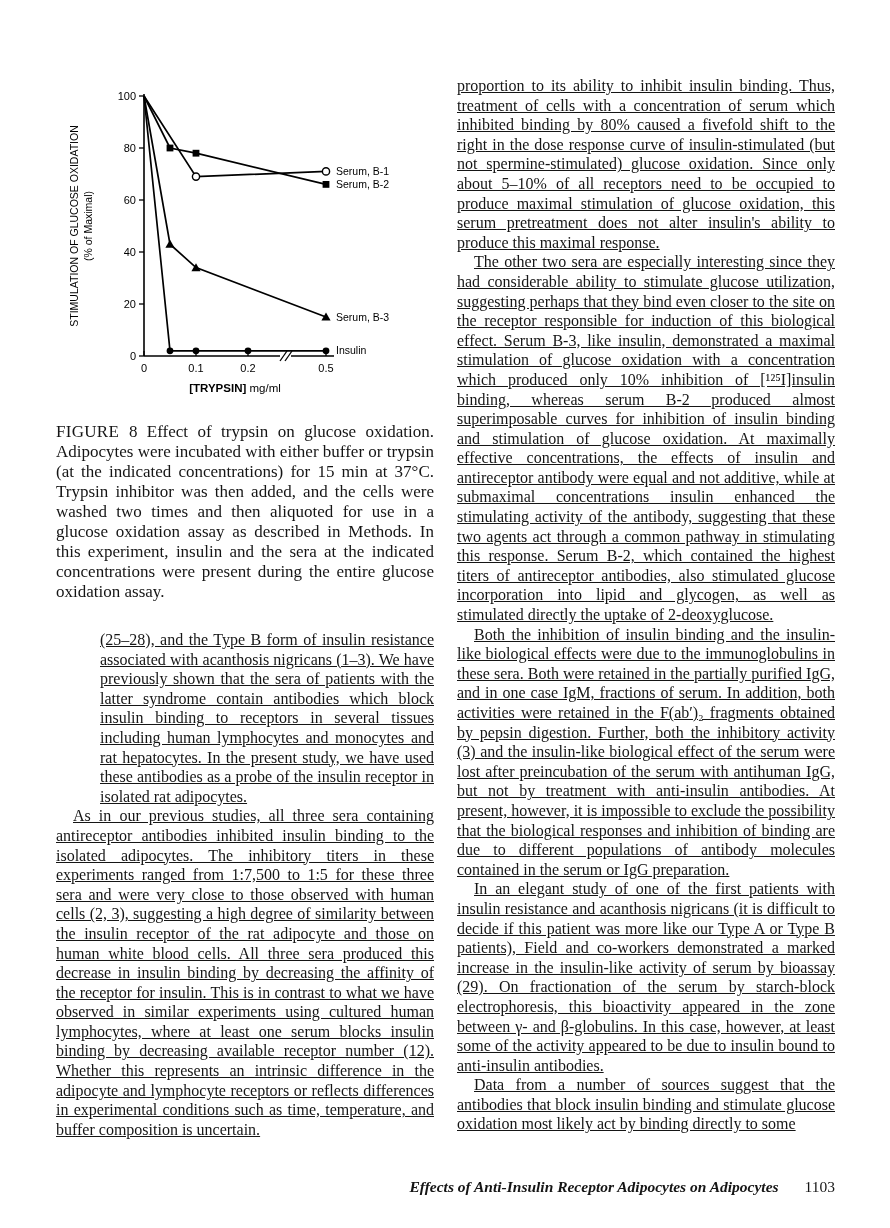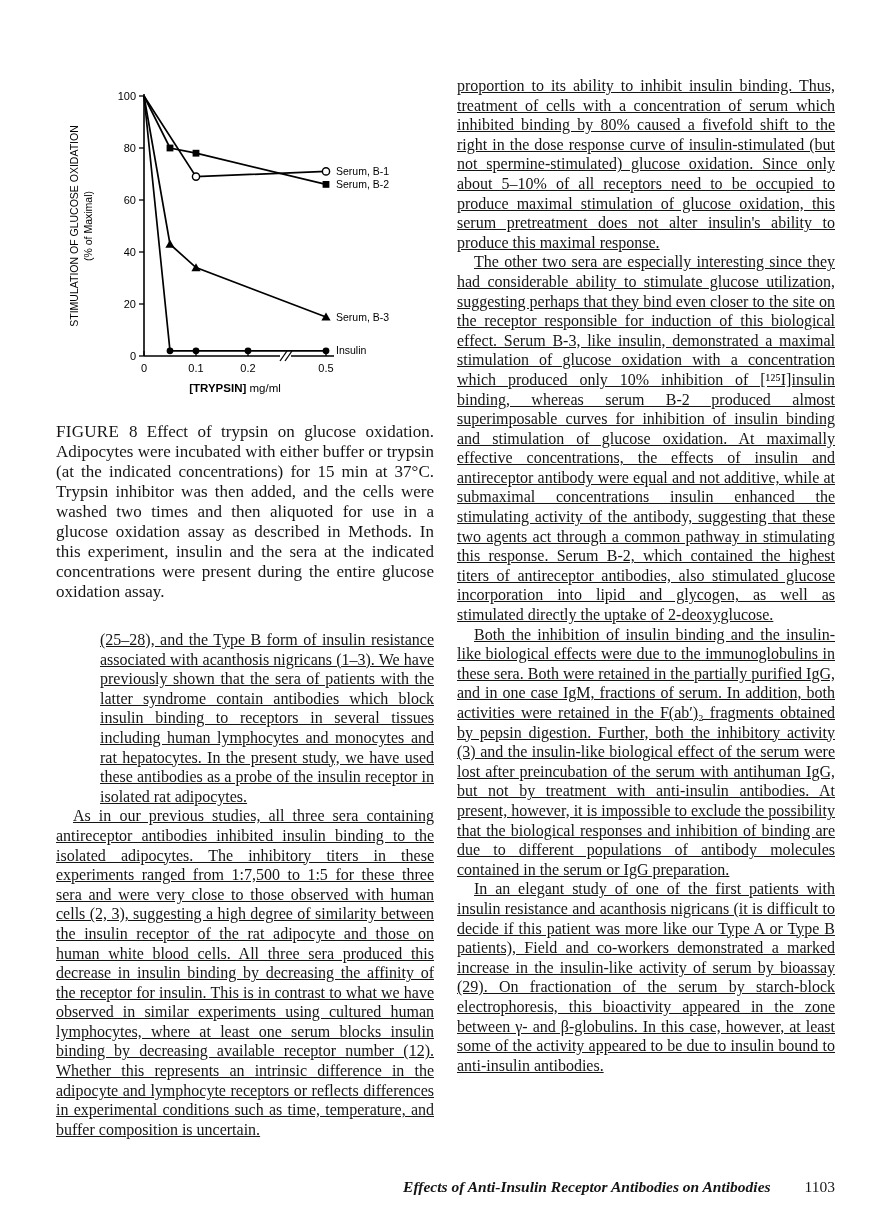--- a/index.html
+++ b/index.html
@@ -12,21 +12,21 @@
   .col-right { left:457px; top:76px; }
   .body-p { margin:0; font-size:16px; line-height:19.6px; text-align:justify;text-decoration:underline; }
   .body-p.indent { text-indent:17px; }
   .first-body { margin-top:28px;margin-left:44px; }
   figure { margin:0; padding:0; }
   .chart { width:378px; height:332px; }
   .caption { font-size:17px; line-height:20px; text-align:justify; margin-top:6px; }
   .cap-label { margin-right:9px; letter-spacing:0.3px; }
   .footer { position:absolute; right:55px; bottom:32px; font-size:15.5px; white-space:nowrap; }
   .running-title { font-style:italic; font-weight:bold; }
-  .page-number { margin-left:34px; font-weight:normal; }
+  .page-number { margin-left:26px; font-weight:normal; }
 </style>
 </head>
 <body>
 
 <div class="page">
 
   <div class="col col-left">
     <figure>
       <div class="chart" id="chart-host"><svg viewBox="0 0 378 332" width="378" height="332" style="font-family: &quot;Liberation Sans&quot;, &quot;DejaVu Sans&quot;, sans-serif;">
             <g>
@@ -92,19 +92,20 @@
     </figure>
     <p class="body-p first-body">(25–28), and the Type B form of insulin resistance associated with acanthosis nigricans (1–3). We have previously shown that the sera of patients with the latter syndrome contain antibodies which block insulin binding to receptors in several tissues including human lymphocytes and monocytes and rat hepatocytes. In the present study, we have used these antibodies as a probe of the insulin receptor in isolated rat adipocytes.</p>
     <p class="body-p indent">As in our previous studies, all three sera containing antireceptor antibodies inhibited insulin binding to the isolated adipocytes. The inhibitory titers in these experiments ranged from 1:7,500 to 1:5 for these three sera and were very close to those observed with human cells (2, 3), suggesting a high degree of similarity between the insulin receptor of the rat adipocyte and those on human white blood cells. All three sera produced this decrease in insulin binding by decreasing the affinity of the receptor for insulin. This is in contrast to what we have observed in similar experiments using cultured human lymphocytes, where at least one serum blocks insulin binding by decreasing available receptor number (12). Whether this represents an intrinsic difference in the adipocyte and lymphocyte receptors or reflects differences in experimental conditions such as time, temperature, and buffer composition is uncertain.</p>
   </div>
 
   <div class="col col-right">
     <p class="body-p">proportion to its ability to inhibit insulin binding. Thus, treatment of cells with a concentration of serum which inhibited binding by 80% caused a fivefold shift to the right in the dose response curve of insulin-stimulated (but not spermine-stimulated) glucose oxidation. Since only about 5–10% of all receptors need to be occupied to produce maximal stimulation of glucose oxidation, this serum pretreatment does not alter insulin's ability to produce this maximal response.</p>
     <p class="body-p indent">The other two sera are especially interesting since they had considerable ability to stimulate glucose utilization, suggesting perhaps that they bind even closer to the site on the receptor responsible for induction of this biological effect. Serum B-3, like insulin, demonstrated a maximal stimulation of glucose oxidation with a concentration which produced only 10% inhibition of [¹²⁵I]insulin binding, whereas serum B-2 produced almost superimposable curves for inhibition of insulin binding and stimulation of glucose oxidation. At maximally effective concentrations, the effects of insulin and antireceptor antibody were equal and not additive, while at submaximal concentrations insulin enhanced the stimulating activity of the antibody, suggesting that these two agents act through a common pathway in stimulating this response. Serum B-2, which contained the highest titers of antireceptor antibodies, also stimulated glucose incorporation into lipid and glycogen, as well as stimulated directly the uptake of 2-deoxyglucose.</p>
     <p class="body-p indent">Both the inhibition of insulin binding and the insulin-like biological effects were due to the immunoglobulins in these sera. Both were retained in the partially purified IgG, and in one case IgM, fractions of serum. In addition, both activities were retained in the F(ab′)₂ fragments obtained by pepsin digestion. Further, both the inhibitory activity (3) and the insulin-like biological effect of the serum were lost after preincubation of the serum with antihuman IgG, but not by treatment with anti-insulin antibodies. At present, however, it is impossible to exclude the possibility that the biological responses and inhibition of binding are due to different populations of antibody molecules contained in the serum or IgG preparation.</p>
     <p class="body-p indent">In an elegant study of one of the first patients with insulin resistance and acanthosis nigricans (it is difficult to decide if this patient was more like our Type A or Type B patients), Field and co-workers demonstrated a marked increase in the insulin-like activity of serum by bioassay (29). On fractionation of the serum by starch-block electrophoresis, this bioactivity appeared in the zone between γ- and β-globulins. In this case, however, at least some of the activity appeared to be due to insulin bound to anti-insulin antibodies.</p>
+    <p class="body-p indent">Data from a number of sources suggest that the antibodies that block insulin binding and stimulate glucose oxidation most likely act by binding directly to some</p>
   </div>
 
   <div class="footer">
-    <span class="running-title">Effects of Anti-Insulin Receptor Antibodies on Antibodies</span><span class="page-number">1103</span>
+    <span class="running-title">Effects of Anti-Insulin Receptor Adipocytes on Adipocytes</span><span class="page-number">1103</span>
   </div>
 
 </div>
 
 </body></html>

